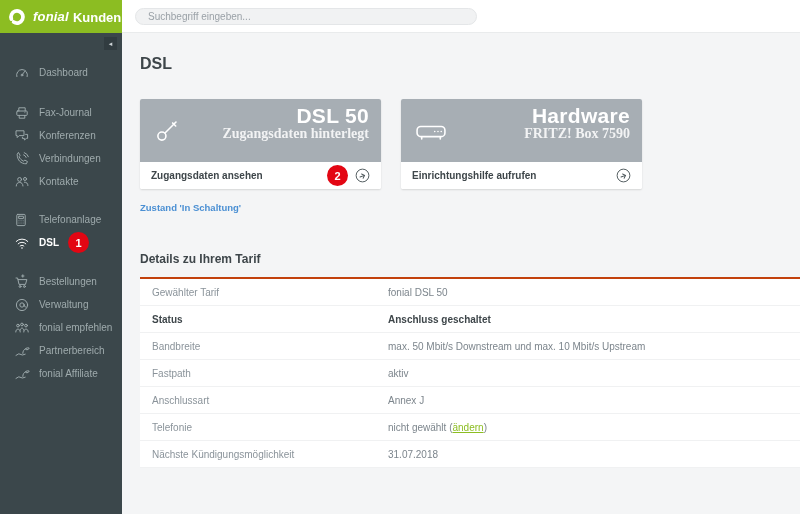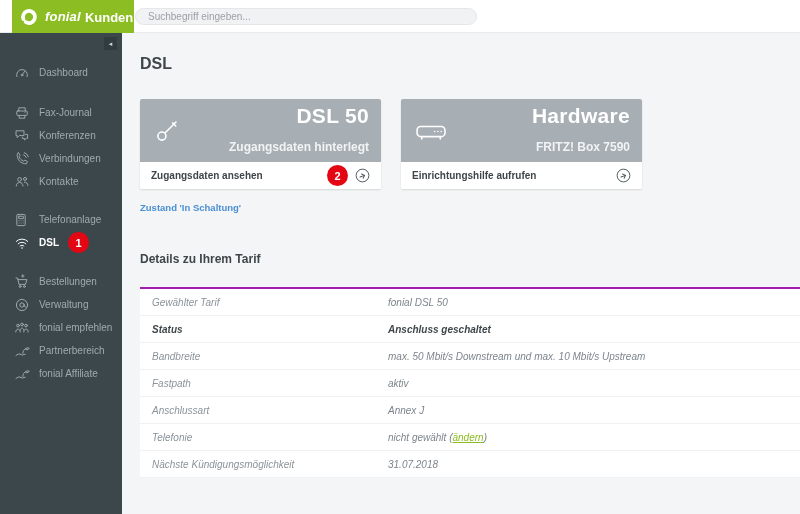--- a/index.html
+++ b/index.html
@@ -2,21 +2,21 @@
 <html><head>
 <meta charset="utf-8">
 <style>
   * { margin:0; padding:0; box-sizing:border-box; }
   html,body { width:800px; height:514px; overflow:hidden; background:#f4f5f6;
               font-family:"Liberation Sans", sans-serif; }
 
   
   .topbar { position:absolute; top:0; left:0; width:800px; height:33px;
             background:#ffffff; border-bottom:1px solid #e9ebec; z-index:5; }
-  .brand { position:absolute; top:0; left:12px; width:122px; height:33px;
+  .brand { position:absolute; top:0; left:0; width:122px; height:33px;
            background:#8cbd22; display:flex; align-items:center; padding-left:8px; }
   .brand-logo { width:18px; height:18px; flex:0 0 auto; }
   .brand-name { color:#fff; font-size:13px; font-weight:bold; font-style:italic;
                 margin-left:7px; letter-spacing:.2px; }
   .brand-suffix { color:#fff; font-size:13px; font-weight:bold; margin-left:4px; margin-top:2px; }
   .search-input { position:absolute; left:135px; top:8px; width:342px; height:17px;
             background:#f1f2f3; border:1px solid #e4e6e8; border-radius:9px;
             font-size:10px; color:#6b7277; padding:0 12px; outline:none;
             font-family:"Liberation Sans", sans-serif; }
   .search-input::placeholder { color:#9aa1a7; }
@@ -51,34 +51,34 @@
 
   .cards { display:flex; }
   .card { width:241px; height:90px; margin-right:20px; border-radius:2px;
           box-shadow:0 1px 2px rgba(0,0,0,.13); background:#fff; }
   .card-head { position:relative; height:63px; background:#a7aeb4;
           border-radius:2px 2px 0 0; }
   .card-head svg { position:absolute; left:13px; top:16px; stroke:#fff; fill:none;
           stroke-width:1.7; stroke-linecap:round; stroke-linejoin:round; }
   .card-title { position:absolute; top:5px; right:12px; color:#fff; font-size:21px;
           font-weight:bold; letter-spacing:.3px;text-align:right; }
-  .card-subtitle { position:absolute; bottom:8px; right:12px; color:rgba(255,255,255,.85);
-          font-size:12px; font-weight:bold; }
+  .card-subtitle { position:absolute; bottom:20px; right:12px; color:rgba(255,255,255,.85);
+          font-size:14px; font-weight:bold;font-family:Liberation Serif, serif; }
   .card-foot { height:27px; display:flex; align-items:center; padding:0 11px;
           background:#fff; border-radius:0 0 2px 2px; cursor:pointer; }
   .card-action { font-size:10px; font-weight:bold; color:#3e464a; flex:1 1 auto; }
   .circle-arrow { width:15px; height:15px; flex:0 0 auto; }
   .card-foot .step-badge { margin-right:7px; }
 
   .status-link { display:inline-block; margin-top:13px; font-size:9.5px;
           font-weight:bold; color:#4a8fd3; text-decoration:none; }
 
   .details-title { margin-top:37px; font-size:12px; font-weight:bold; color:#3e464a; }
 
-  .details-table { margin-top:21px; width:660px; border-top:2px solid #a21caf;font-style:italic; }
+  .details-table { margin-top:11px; width:660px; border-top:2px solid #c2410c; }
   .trow { height:27px; display:flex; align-items:center; background:#fff;
           border-bottom:1px solid #f0f1f2; font-size:10px; }
   .tlabel { width:248px; padding-left:12px; color:#8a939a; flex:0 0 auto; }
   .tvalue { color:#7c858c; }
   .trow.bold .tlabel, .trow.bold .tvalue { color:#3e464a; font-weight:bold; }
   .green-link { color:#8cbd22; text-decoration:underline;text-align:right; }
 </style>
 </head>
 <body>
 

